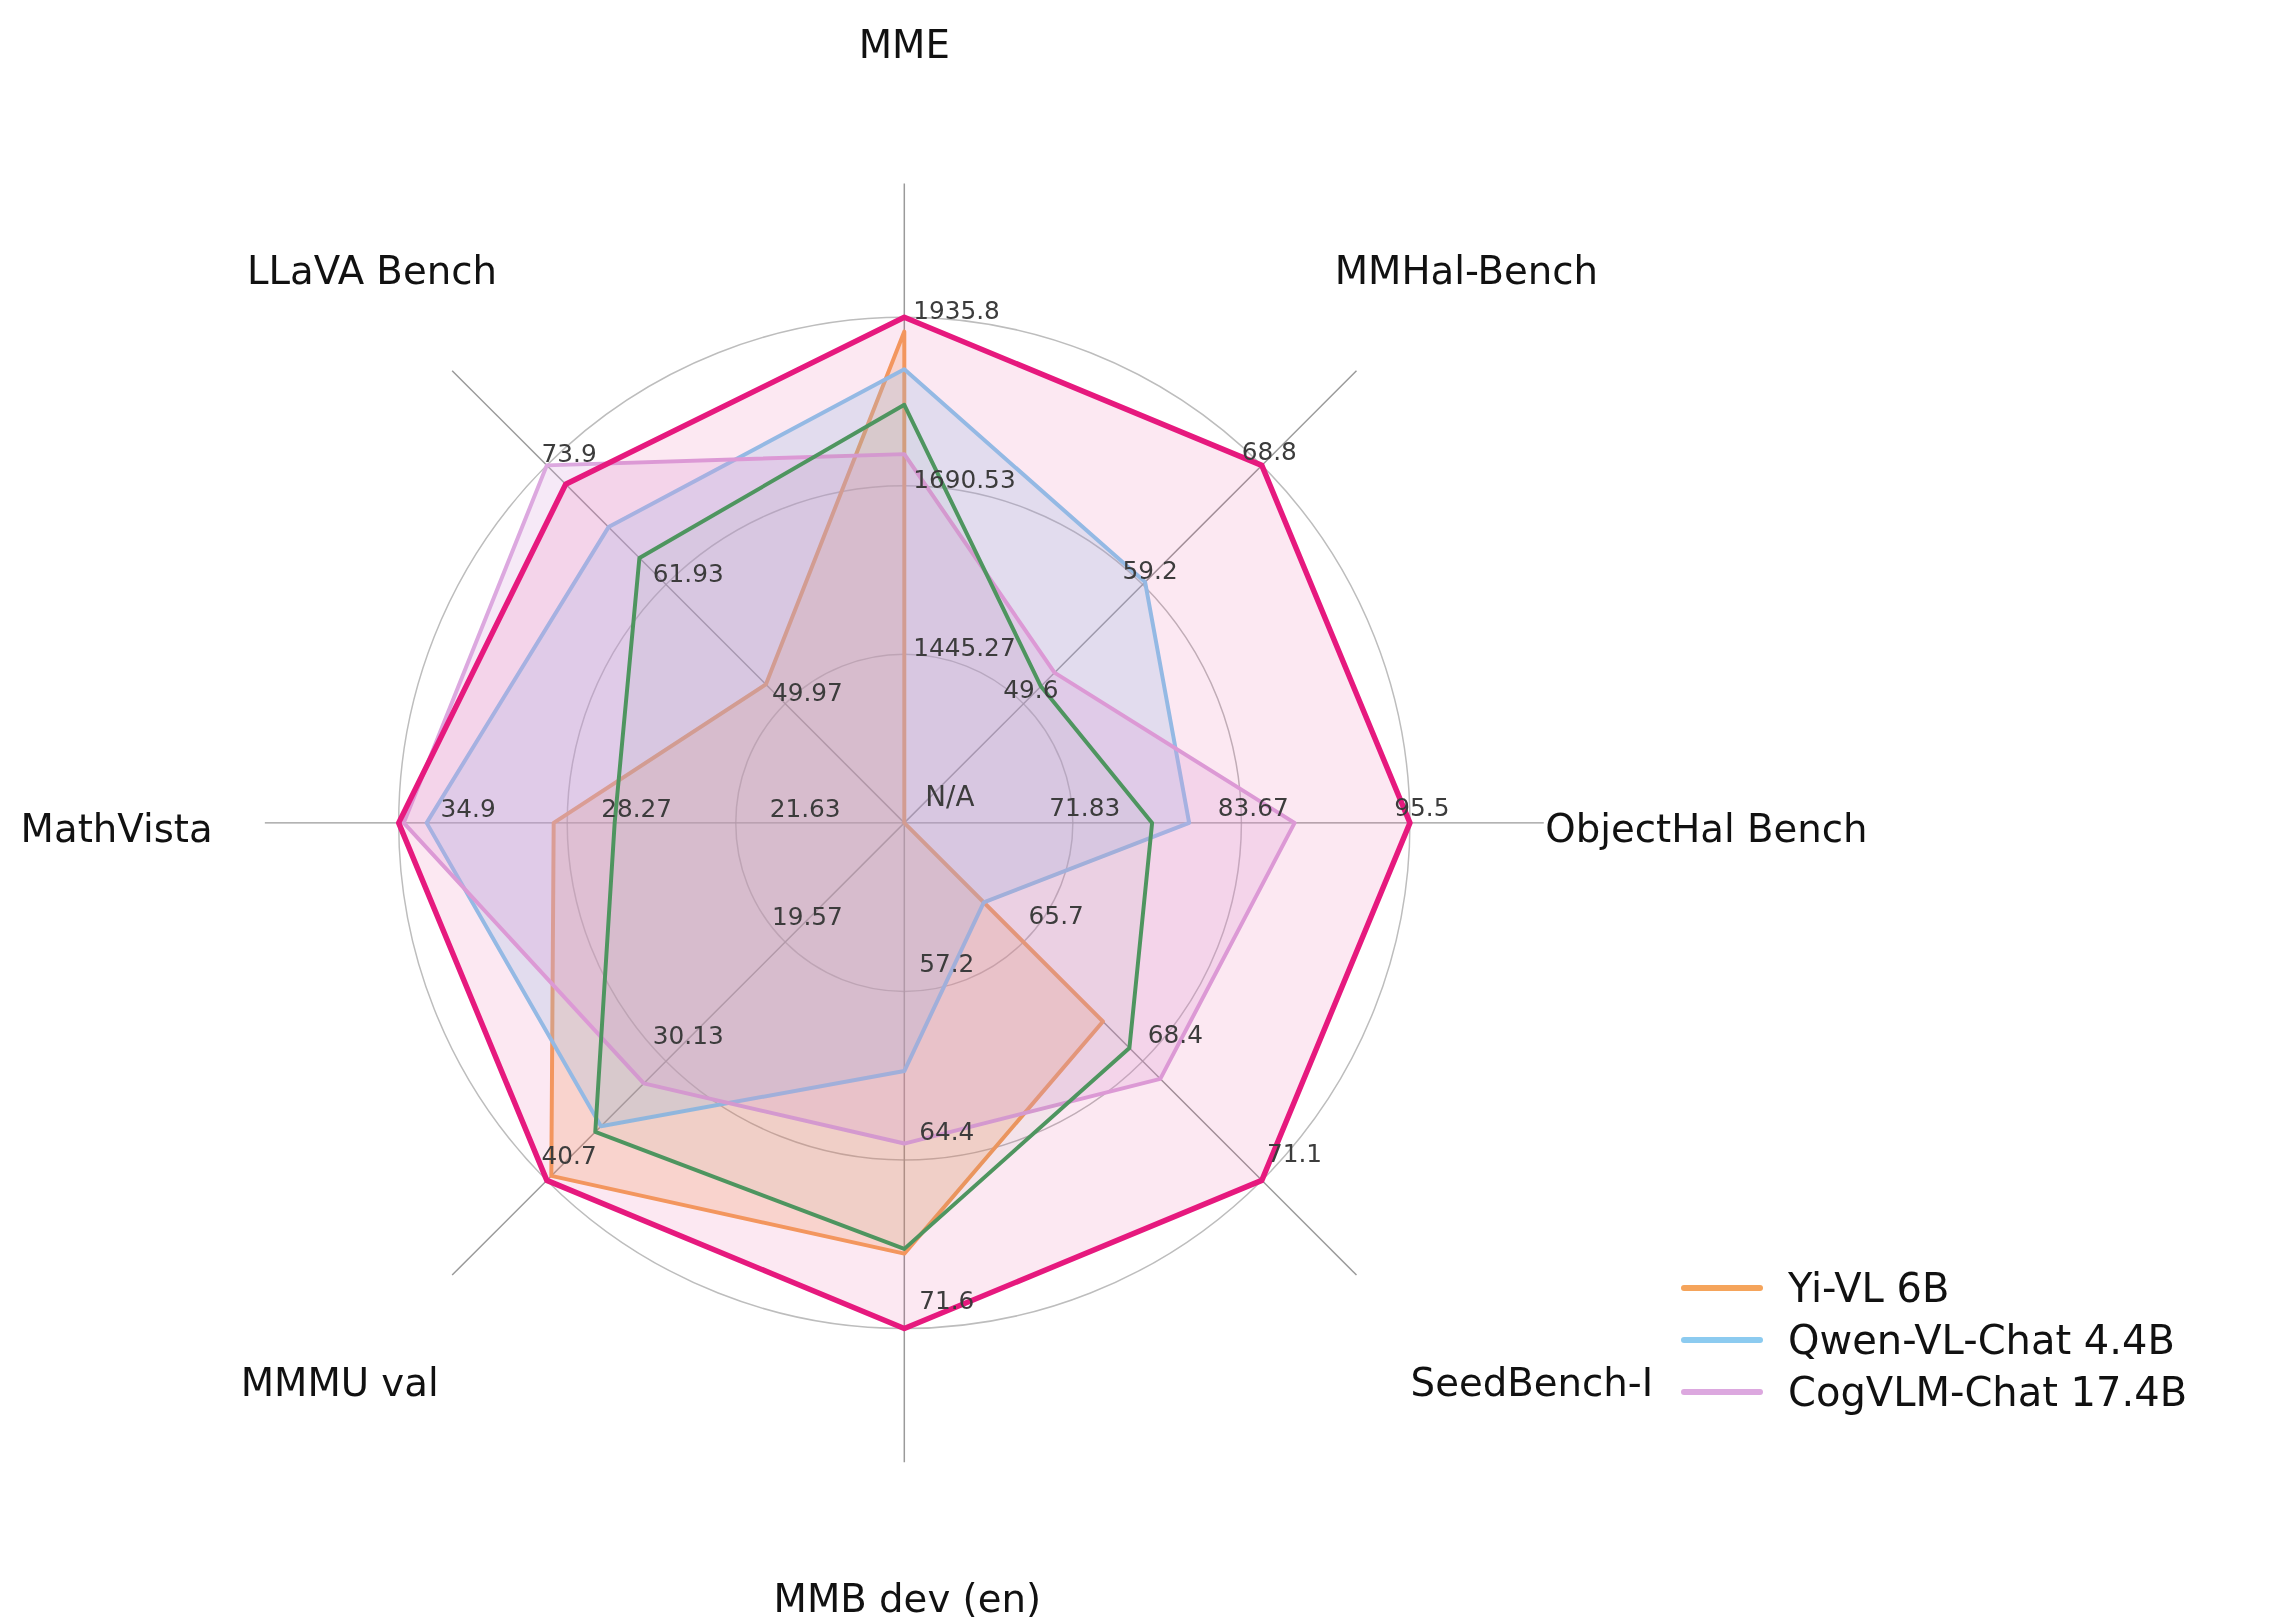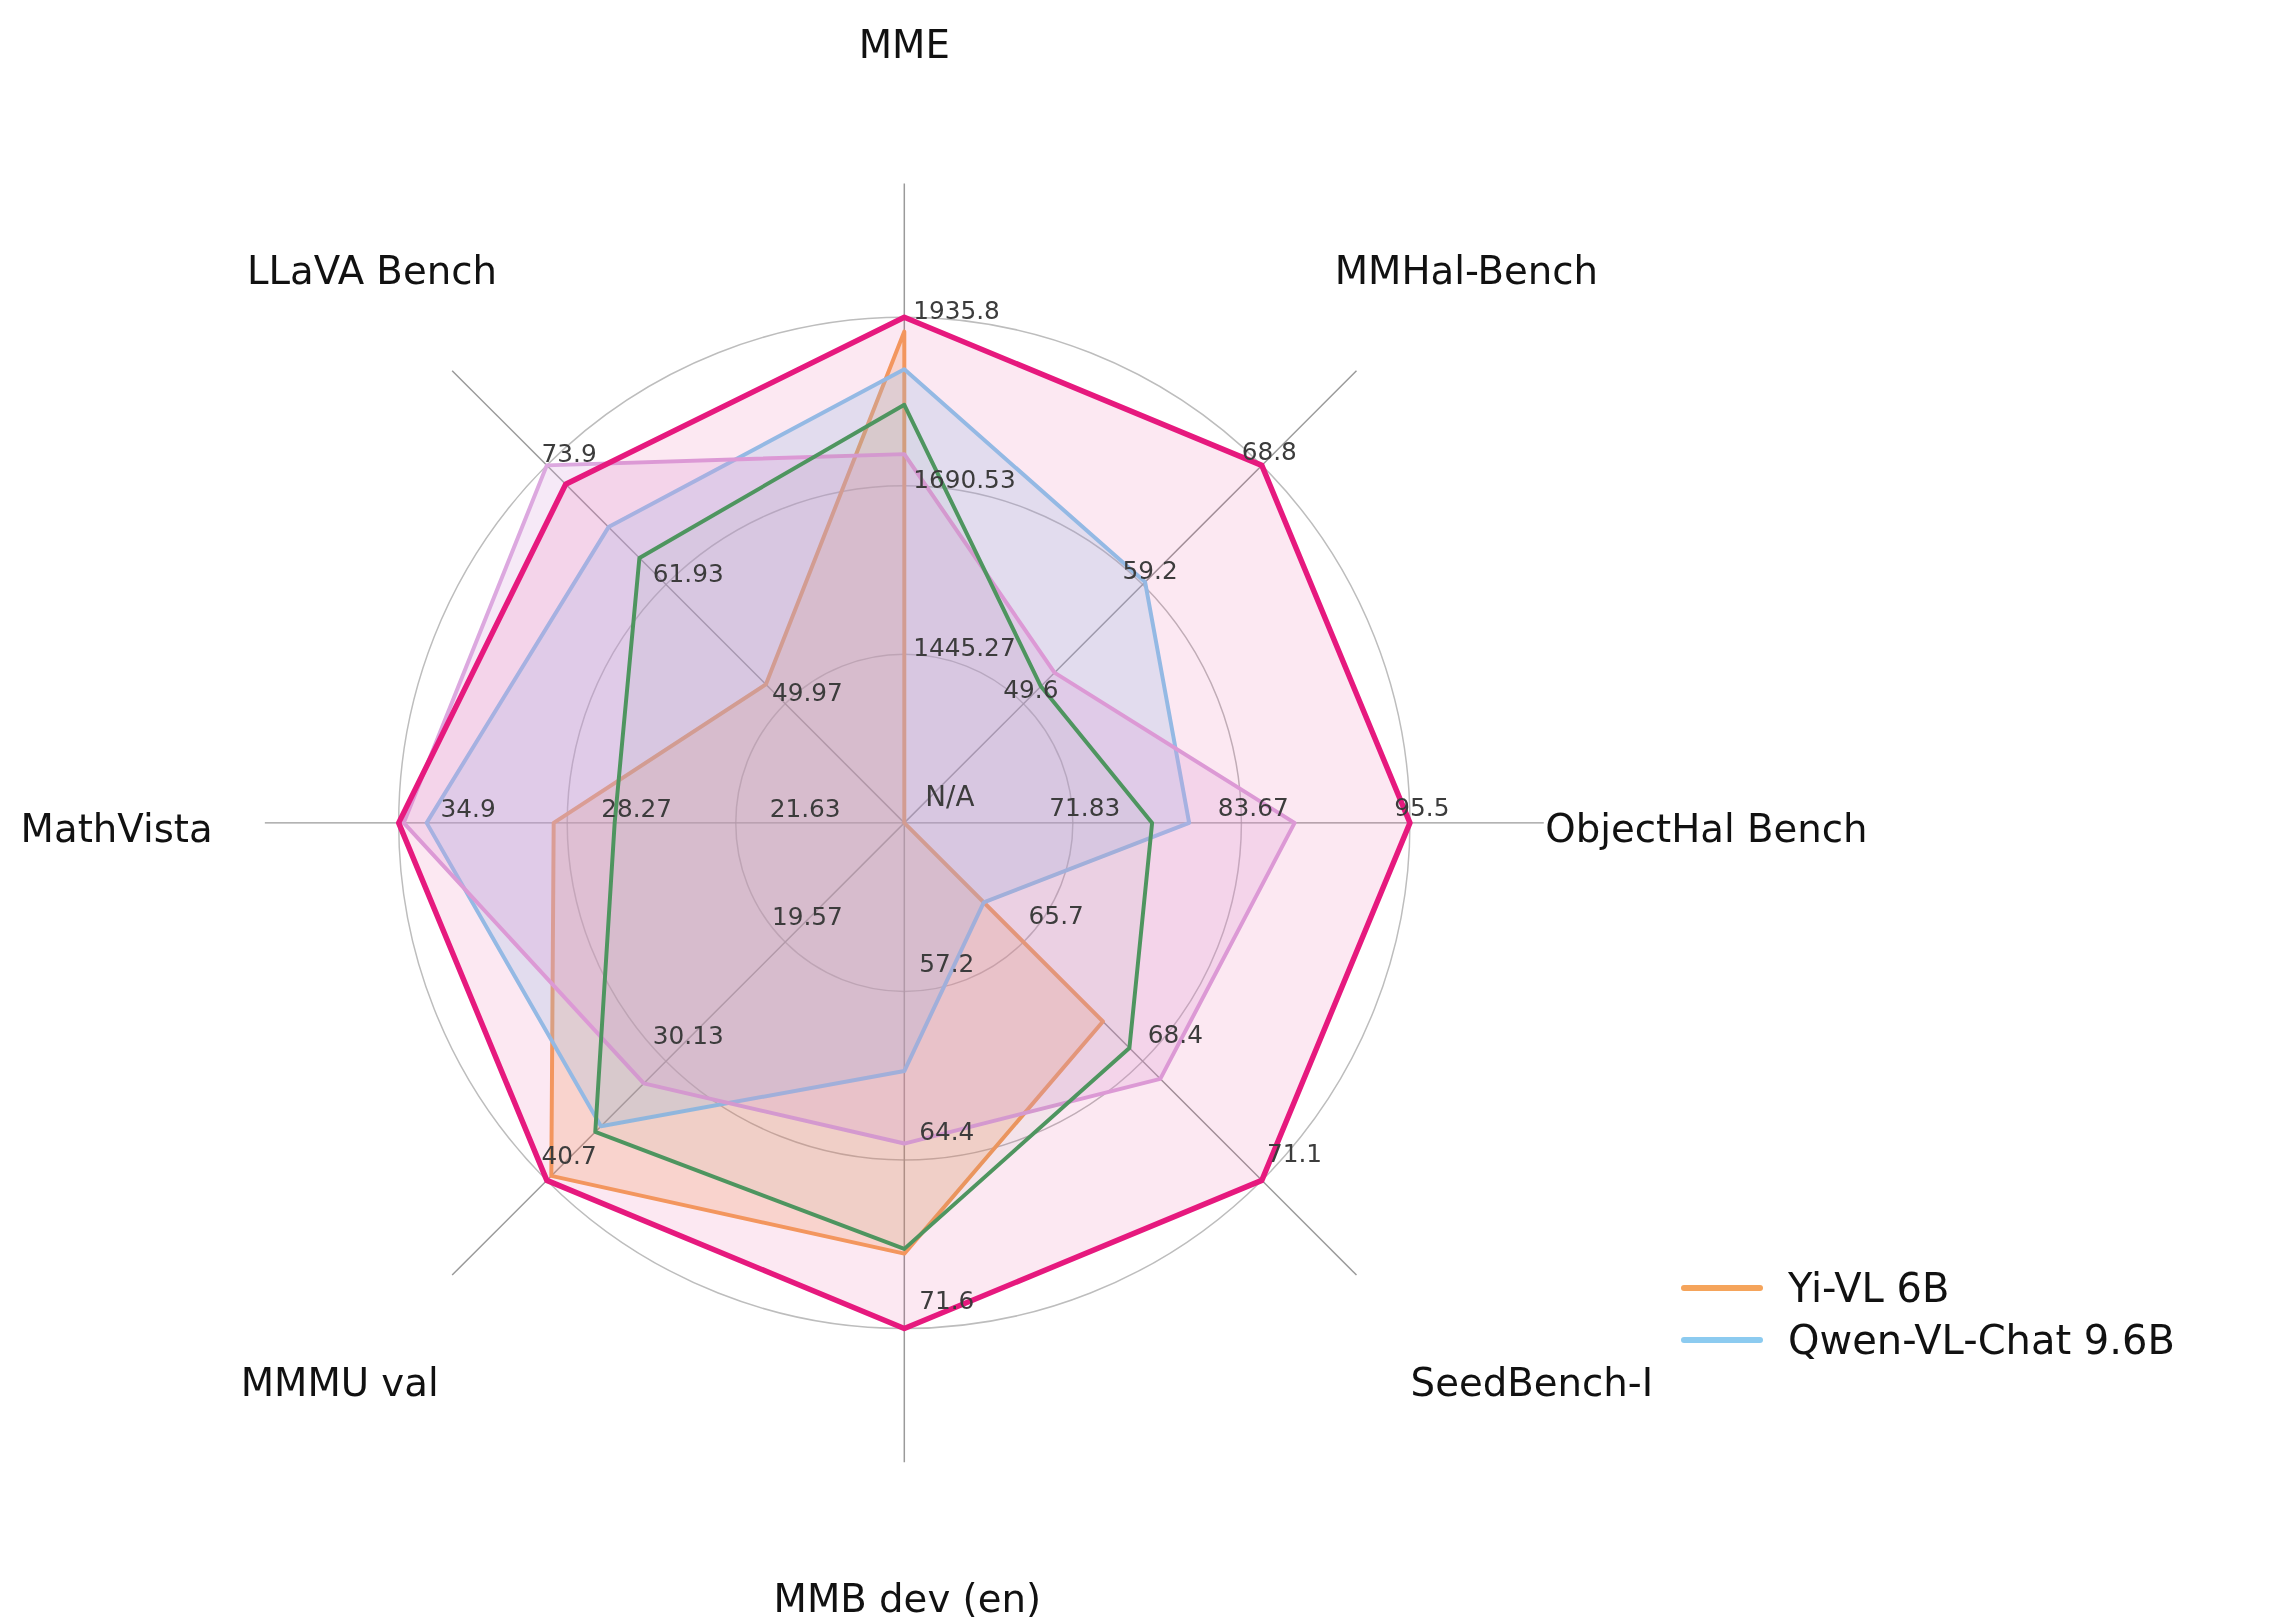--- a/index.html
+++ b/index.html
@@ -107,18 +107,22 @@
       <text x="750" y="552" text-anchor="middle" dominant-baseline="middle" font-size="78" fill="#111111">LLaVA Bench</text>
     </svg>
 
   <div class="legend">
     <div class="legend-item">
       <span class="legend-swatch" style="background: rgb(245, 164, 91);"></span>
       <span class="legend-label">Yi-VL 6B</span>
     </div>
     <div class="legend-item">
       <span class="legend-swatch" style="background: rgb(140, 203, 240);"></span>
-      <span class="legend-label">Qwen-VL-Chat 9.6B</span>
+      <span class="legend-label">Qwen-VL-Chat 4.4B</span>
+    </div>
+    <div class="legend-item">
+      <span class="legend-swatch" style="background: rgb(220, 168, 223);"></span>
+      <span class="legend-label">CogVLM-Chat 17.4B</span>
     </div>
   </div>
 
 </div>
 
 
 </body></html>

